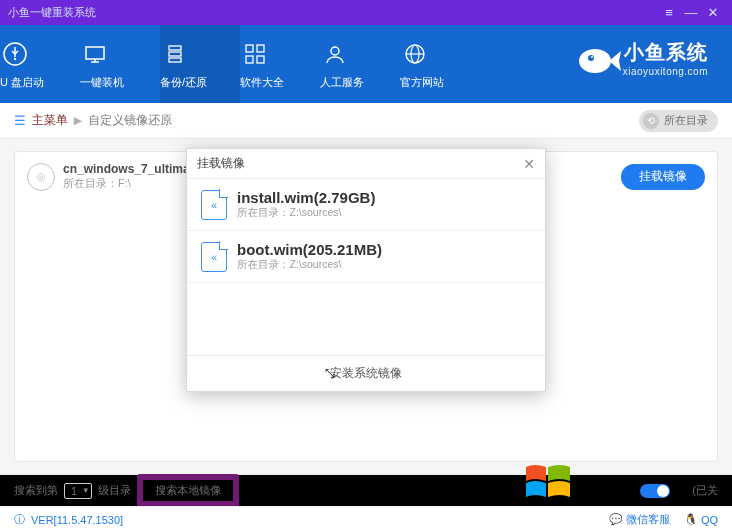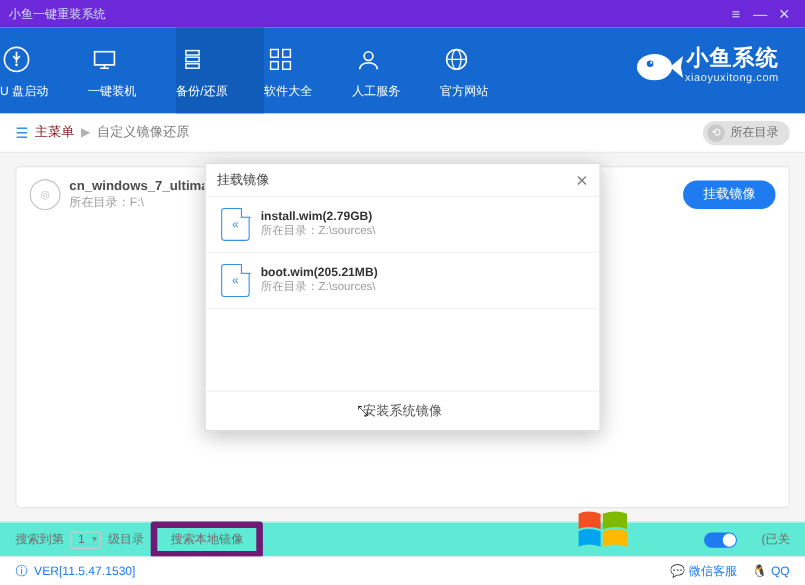--- a/index.html
+++ b/index.html
@@ -28,39 +28,39 @@
   .back-btn .circ { width: 16px; height: 16px; border-radius: 50%; background: #c9c9c9; margin-right: 5px; display:flex;align-items:center;justify-content:center;color:#fff;font-size:10px;}
 
   .content { position: absolute; top: 139px; left: 0; right:0; bottom: 58px; padding: 12px 14px; }
   .panel { border: 1px solid #e5e5e5; border-radius: 4px; background: #fff; height: 100%; padding: 10px 12px; }
   .iso-row { display: flex; align-items: center; gap: 8px; }
   .disc-icon { width: 28px; height: 28px; border: 1.5px solid #bfbfbf; border-radius: 50%; display:flex;align-items:center;justify-content:center; color:#bfbfbf; font-size:10px;}
   .iso-info .name { font-size: 12px; color: #4d4d4d; font-weight: 600; }
   .iso-info .path { font-size: 11px; color: #9c9c9c; }
   .mount-btn { margin-left: auto; background: #1e7bf0; color: #fff; border-radius: 14px; height: 26px; padding: 0 18px; font-size: 12px; display: flex; align-items: center; cursor: pointer; }
 
-  .bottombar { position: absolute; bottom: 26px; left: 0; right: 0; height: 32px; background: #5eead4; border-top: 1px solid #eee; display: flex; align-items: center; padding: 0 14px; font-size: 11px; color: #6d6d6d; gap: 6px; }
+  .bottombar { position: absolute; bottom: 26px; left: 0; right: 0; height: 32px; background: #000000; border-top: 1px solid #eee; display: flex; align-items: center; padding: 0 14px; font-size: 11px; color: #6d6d6d; gap: 6px; }
   .select-like { border: 1px solid #ccc; padding: 1px 14px 1px 6px; border-radius: 2px; position:relative; }
   .select-like::after { content:"▾"; position:absolute; right:3px; font-size:9px; color:#888; }
   .search-local { border: 6px solid #701a75; border-radius: 3px; padding: 3px 12px; cursor:pointer; }
   .toggle { margin-left:auto; width: 30px; height: 14px; background:#1e7bf0; border-radius:7px; position:relative; }
   .toggle::after { content:""; position:absolute; right:1px; top:1px; width:12px; height:12px; background:#fff; border-radius:50%; }
   .toggle-lab { margin-left:16px; }
 
   .statusbar { position:absolute; bottom:0; left:0; right:0; height:26px; background:#fff; border-top:1px solid #eee; display:flex; align-items:center; padding:0 14px; font-size:11px; color:#1e7bf0; gap:6px; }
   .status-r { margin-left:auto; display:flex; gap:14px; align-items:center;}
   .status-r span { display:flex; align-items:center; gap:3px; }
   .modal { position: absolute; left: 186px; top: 148px; width: 360px; height: 244px; background: #fff; border: 1px solid #d9d9d9; box-shadow: 0 4px 18px rgba(0,0,0,0.25); display:flex; flex-direction:column; }
   .modal-title { height: 30px; display:flex; align-items:center; padding:0 10px; font-size:12px; color:#444; border-bottom:1px solid #eee; }
   .modal-close { margin-left:auto; color:#888; cursor:pointer; font-size:14px; }
   .modal-body { flex:1; overflow:auto; }
   .file-row { display:flex; align-items:center; gap:10px; padding: 10px 14px; border-bottom:1px solid #f1f1f1; cursor:pointer; }
   .file-icon { width:26px; height:30px; border:1.5px solid #3c8df0; border-radius:3px; position:relative; display:flex;align-items:center;justify-content:center;color:#3c8df0;font-size:11px;}
   .file-icon::before { content:""; position:absolute; top:-1.5px; right:-1.5px; width:8px; height:8px; background:#fff; border-left:1.5px solid #3c8df0; border-bottom:1.5px solid #3c8df0; }
-  .file-info .fname { font-size:11px; color:#333; font-weight:600; }
+  .file-info .fname { font-size:15px; color:#333; font-weight:600; }
   .file-info .fpath { font-size:10.5px; color:#9c9c9c; }
   .modal-foot { height:36px; border-top:1px solid #eee; display:flex; align-items:center; justify-content:center; font-size:12px; color:#555; cursor:pointer; position:relative; }
   .cursor { position:absolute; left:138px; top:10px; font-size:12px; color:#000; pointer-events:none; }
 
   .overlay-logo { position:absolute; right:0; bottom:14px; width:210px; height:70px; display:flex; align-items:center; gap:4px; pointer-events:none; }
   .win-flag { width:52px; height:52px; }
   .overlay-text { color:#0a4fd6; }
   .overlay-text .l1 { font-size:22px; font-weight:800; font-style:italic; letter-spacing:1px; text-shadow:0 0 2px #fff,0 0 2px #fff; }
   .overlay-text .l2 { font-size:11px; color:#0a4fd6; }
 </style>

